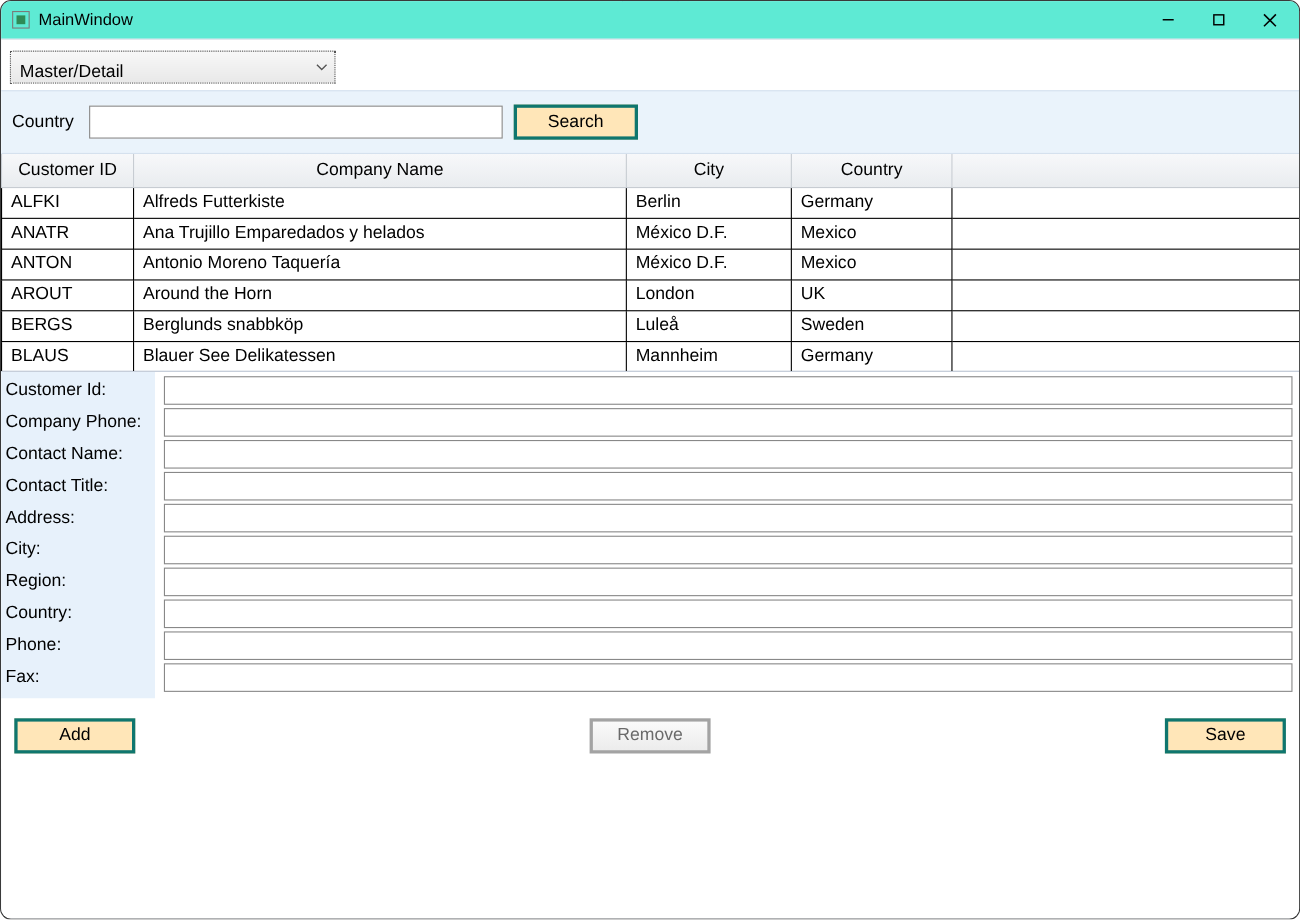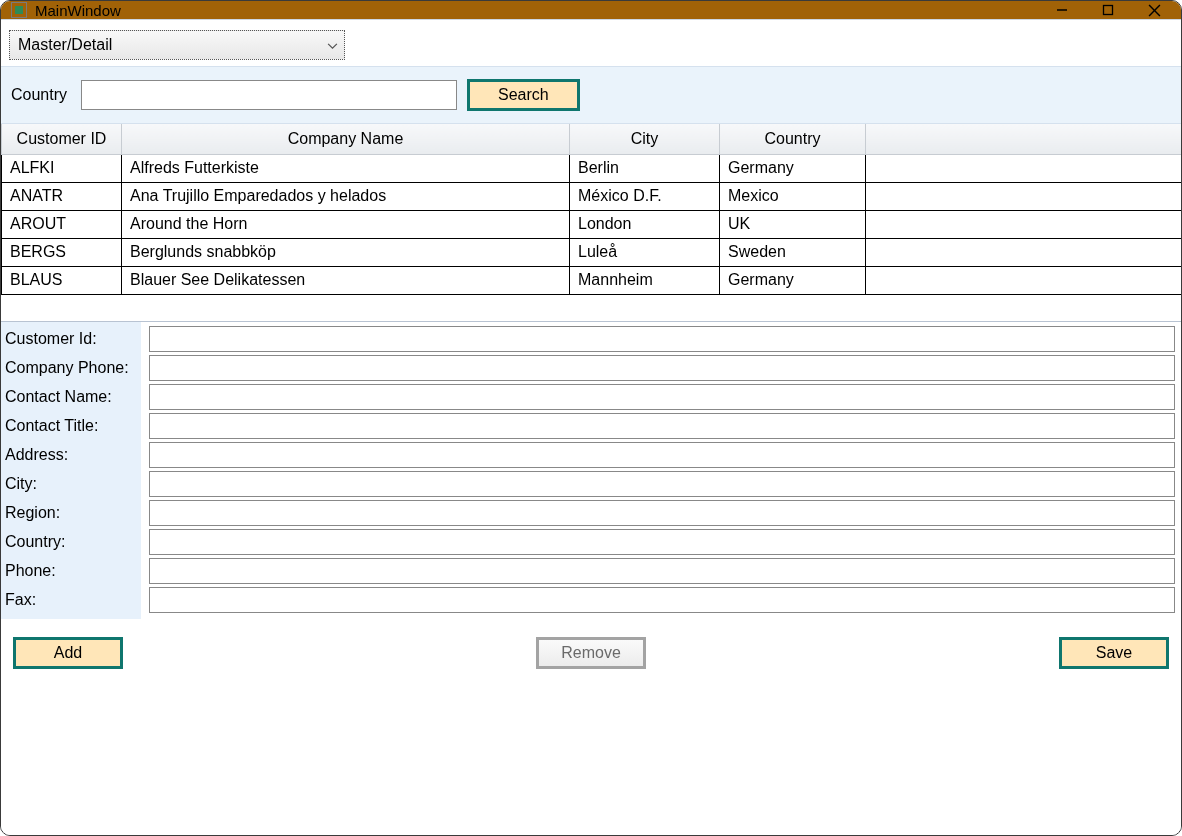--- a/index.html
+++ b/index.html
@@ -16,22 +16,22 @@
     border: 1px solid #3a3a3a;
     border-radius: 10px;
     overflow: hidden;
     display: flex;
     flex-direction: column;
     background: #eef4fa;
     position: relative;
   }
   
   .titlebar {
-    height: 18px;
-    background: #a16207;
+    height: 34px;
+    background: #5eead4;
     display: flex;
     align-items: center;
     padding: 0 4px 0 10px;
     position: relative;
   }
   .app-icon {
     width: 16px; height: 16px;
     border: 1px solid #7a7a7a;
     display: flex; align-items: center; justify-content: center;
     margin-right: 8px;
@@ -76,22 +76,22 @@
     background: #fff;
     border-top: 1px solid #cdd7e3;
     display: flex;
     flex-direction: column;
     overflow: hidden;
   }
   
   .combo-row { padding: 10px 8px 6px; }
   .combo {
     display: inline-flex;
-    align-items: center;
-    width: 336px; height: 30px;
+    align-items: flex-end;
+    width: 296px; height: 30px;
     padding: 0 8px;
     border: 1px dotted #555;
     background: linear-gradient(#f8f8f8, #e8e8e8);
     position: relative;
     font-size: 16px;
   }
   .combo-caret {
     position: absolute; right: 6px; top: 50%;
     transform: translateY(-50%);
   }
@@ -289,20 +289,27 @@
                 <td></td>
               </tr>
               <tr>
                 <td>ANATR</td>
                 <td>Ana Trujillo Emparedados y helados</td>
                 <td>México D.F.</td>
                 <td>Mexico</td>
                 <td></td>
               </tr>
               <tr>
+                <td>ANTON</td>
+                <td>Antonio Moreno Taquería</td>
+                <td>México D.F.</td>
+                <td>Mexico</td>
+                <td></td>
+              </tr>
+              <tr>
                 <td>AROUT</td>
                 <td>Around the Horn</td>
                 <td>London</td>
                 <td>UK</td>
                 <td></td>
               </tr>
               <tr>
                 <td>BERGS</td>
                 <td>Berglunds snabbköp</td>
                 <td>Luleå</td>

